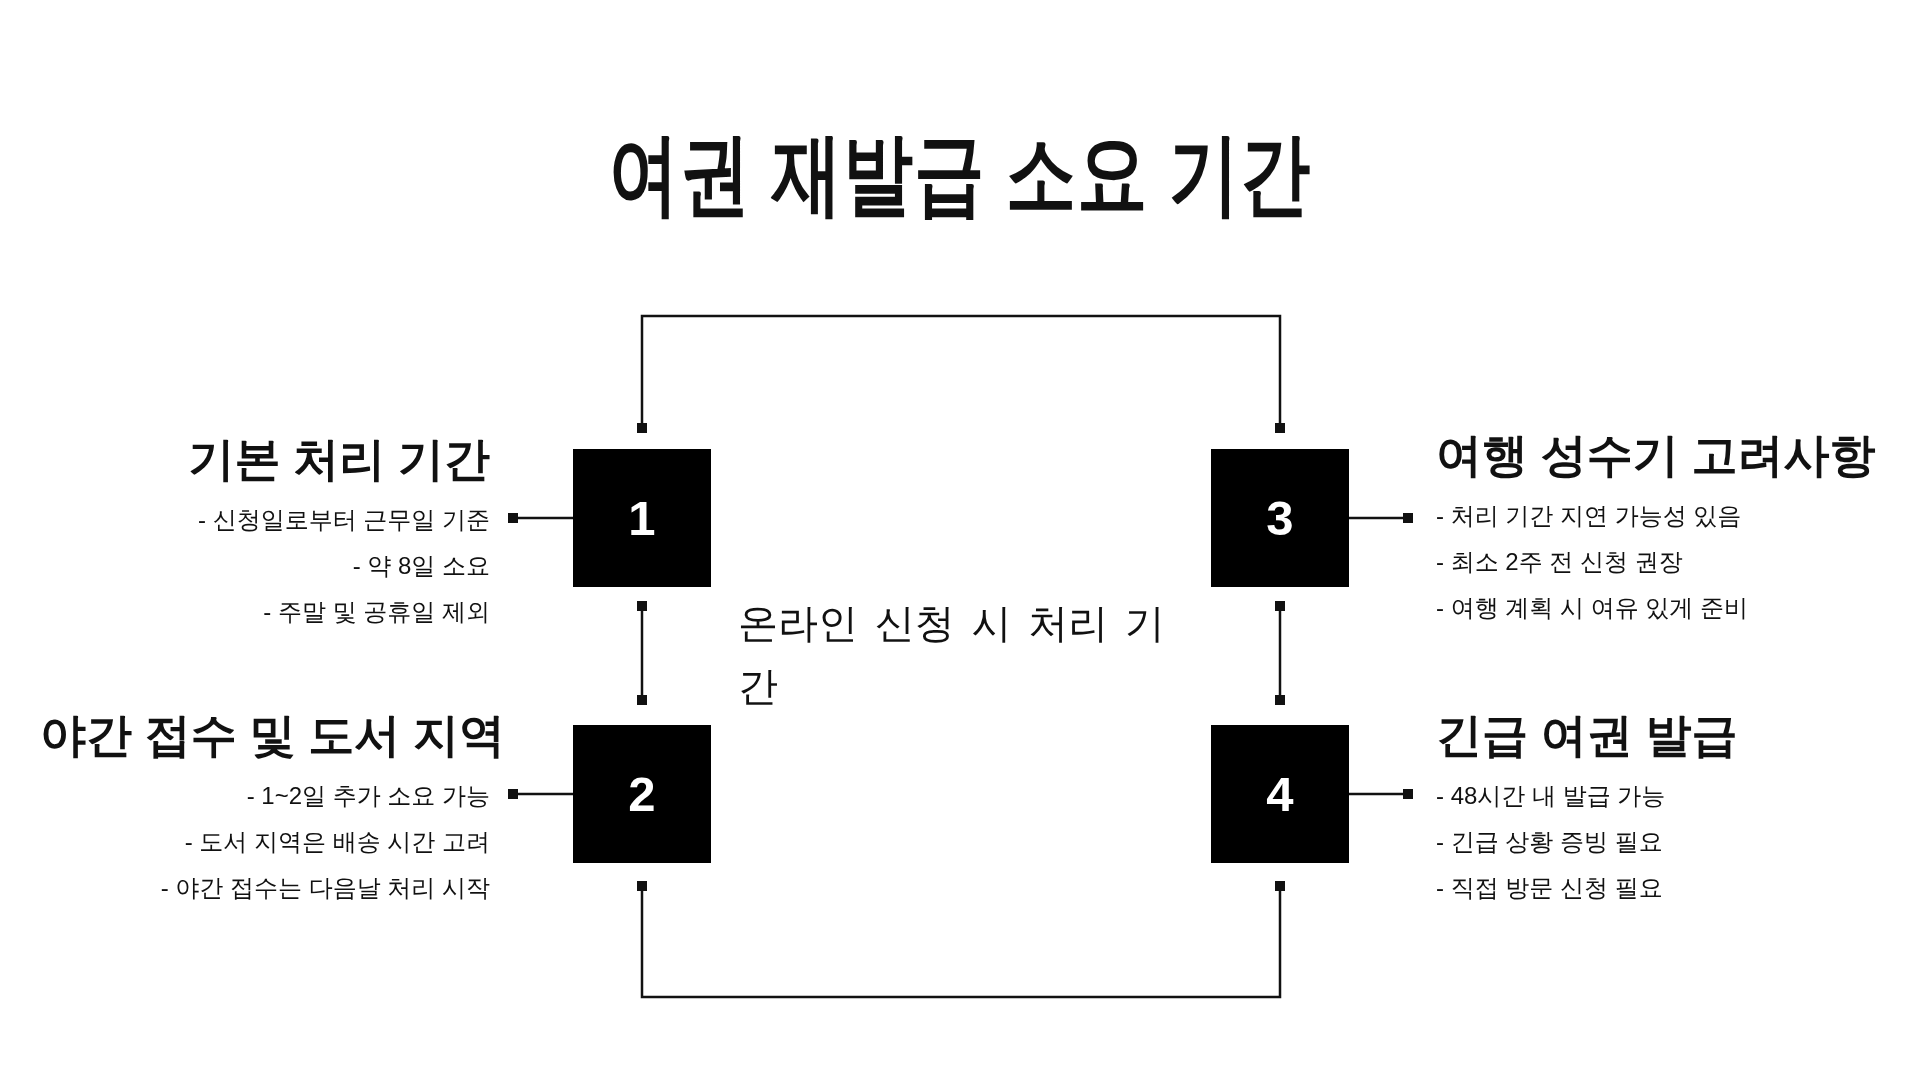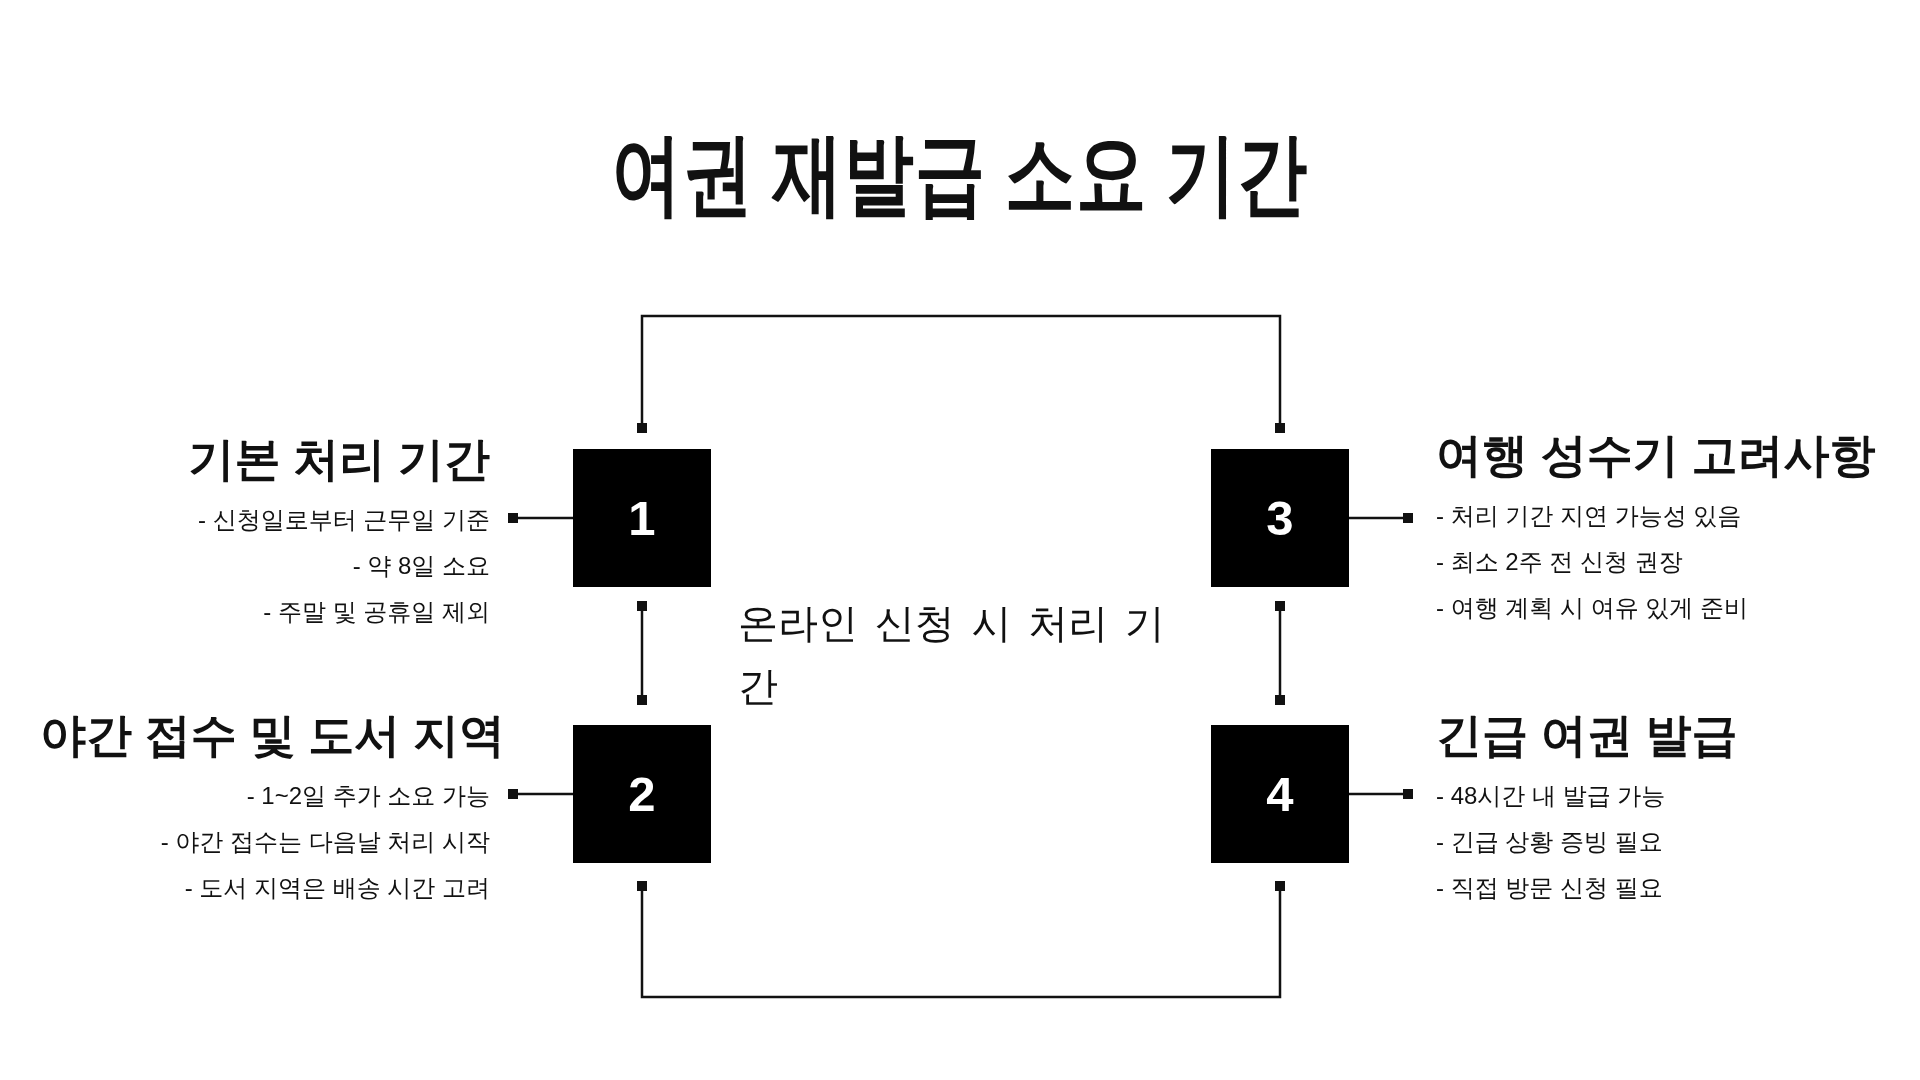--- a/index.html
+++ b/index.html
@@ -6,21 +6,21 @@
   body{
     width:1920px;height:1080px;position:relative;overflow:hidden;
     background:var(--bg,#ffffff);
     font-family:"Liberation Sans","DejaVu Sans",sans-serif;
     color:var(--ink,#111111);
   }
   .canvas{position:absolute;inset:0;}
   .title{
     position:absolute;left:0;top:112px;width:1920px;height:124px;
     line-height:124px;text-align:center;margin:0;
-    font-size:74px;font-weight:900;letter-spacing:1px;white-space:nowrap;font-family:Liberation Serif, serif;
+    font-size:74px;font-weight:900;letter-spacing:1px;white-space:nowrap;
   }
   .title .stretch{display:inline-block;transform:scale(0.95,1.22);transform-origin:center center;}
   svg.connectors{position:absolute;left:0;top:0;width:1920px;height:1080px;pointer-events:none;}
   .box{
     position:absolute;width:138px;height:138px;background:var(--box,#000000);
     color:var(--boxnum,#ffffff);display:flex;align-items:center;justify-content:center;
     font-size:49px;font-weight:600;
   }
   .box-1,.box-2{left:573px;}
   .box-3,.box-4{left:1211px;}
@@ -94,22 +94,22 @@
       <div>- 신청일로부터 근무일 기준</div>
       <div>- 약 8일 소요</div>
       <div>- 주말 및 공휴일 제외</div>
     </div>
   </div>
 
   <div class="label left row-bottom">
     <div class="heading">야간 접수 및 도서 지역</div>
     <div class="bullets">
       <div>- 1~2일 추가 소요 가능</div>
+      <div>- 도서 지역은 배송 시간 고려</div>
       <div>- 야간 접수는 다음날 처리 시작</div>
-      <div>- 도서 지역은 배송 시간 고려</div>
     </div>
   </div>
 
   <div class="label right row-top">
     <div class="heading">여행 성수기 고려사항</div>
     <div class="bullets">
       <div>- 처리 기간 지연 가능성 있음</div>
       <div>- 최소 2주 전 신청 권장</div>
       <div>- 여행 계획 시 여유 있게 준비</div>
     </div>

